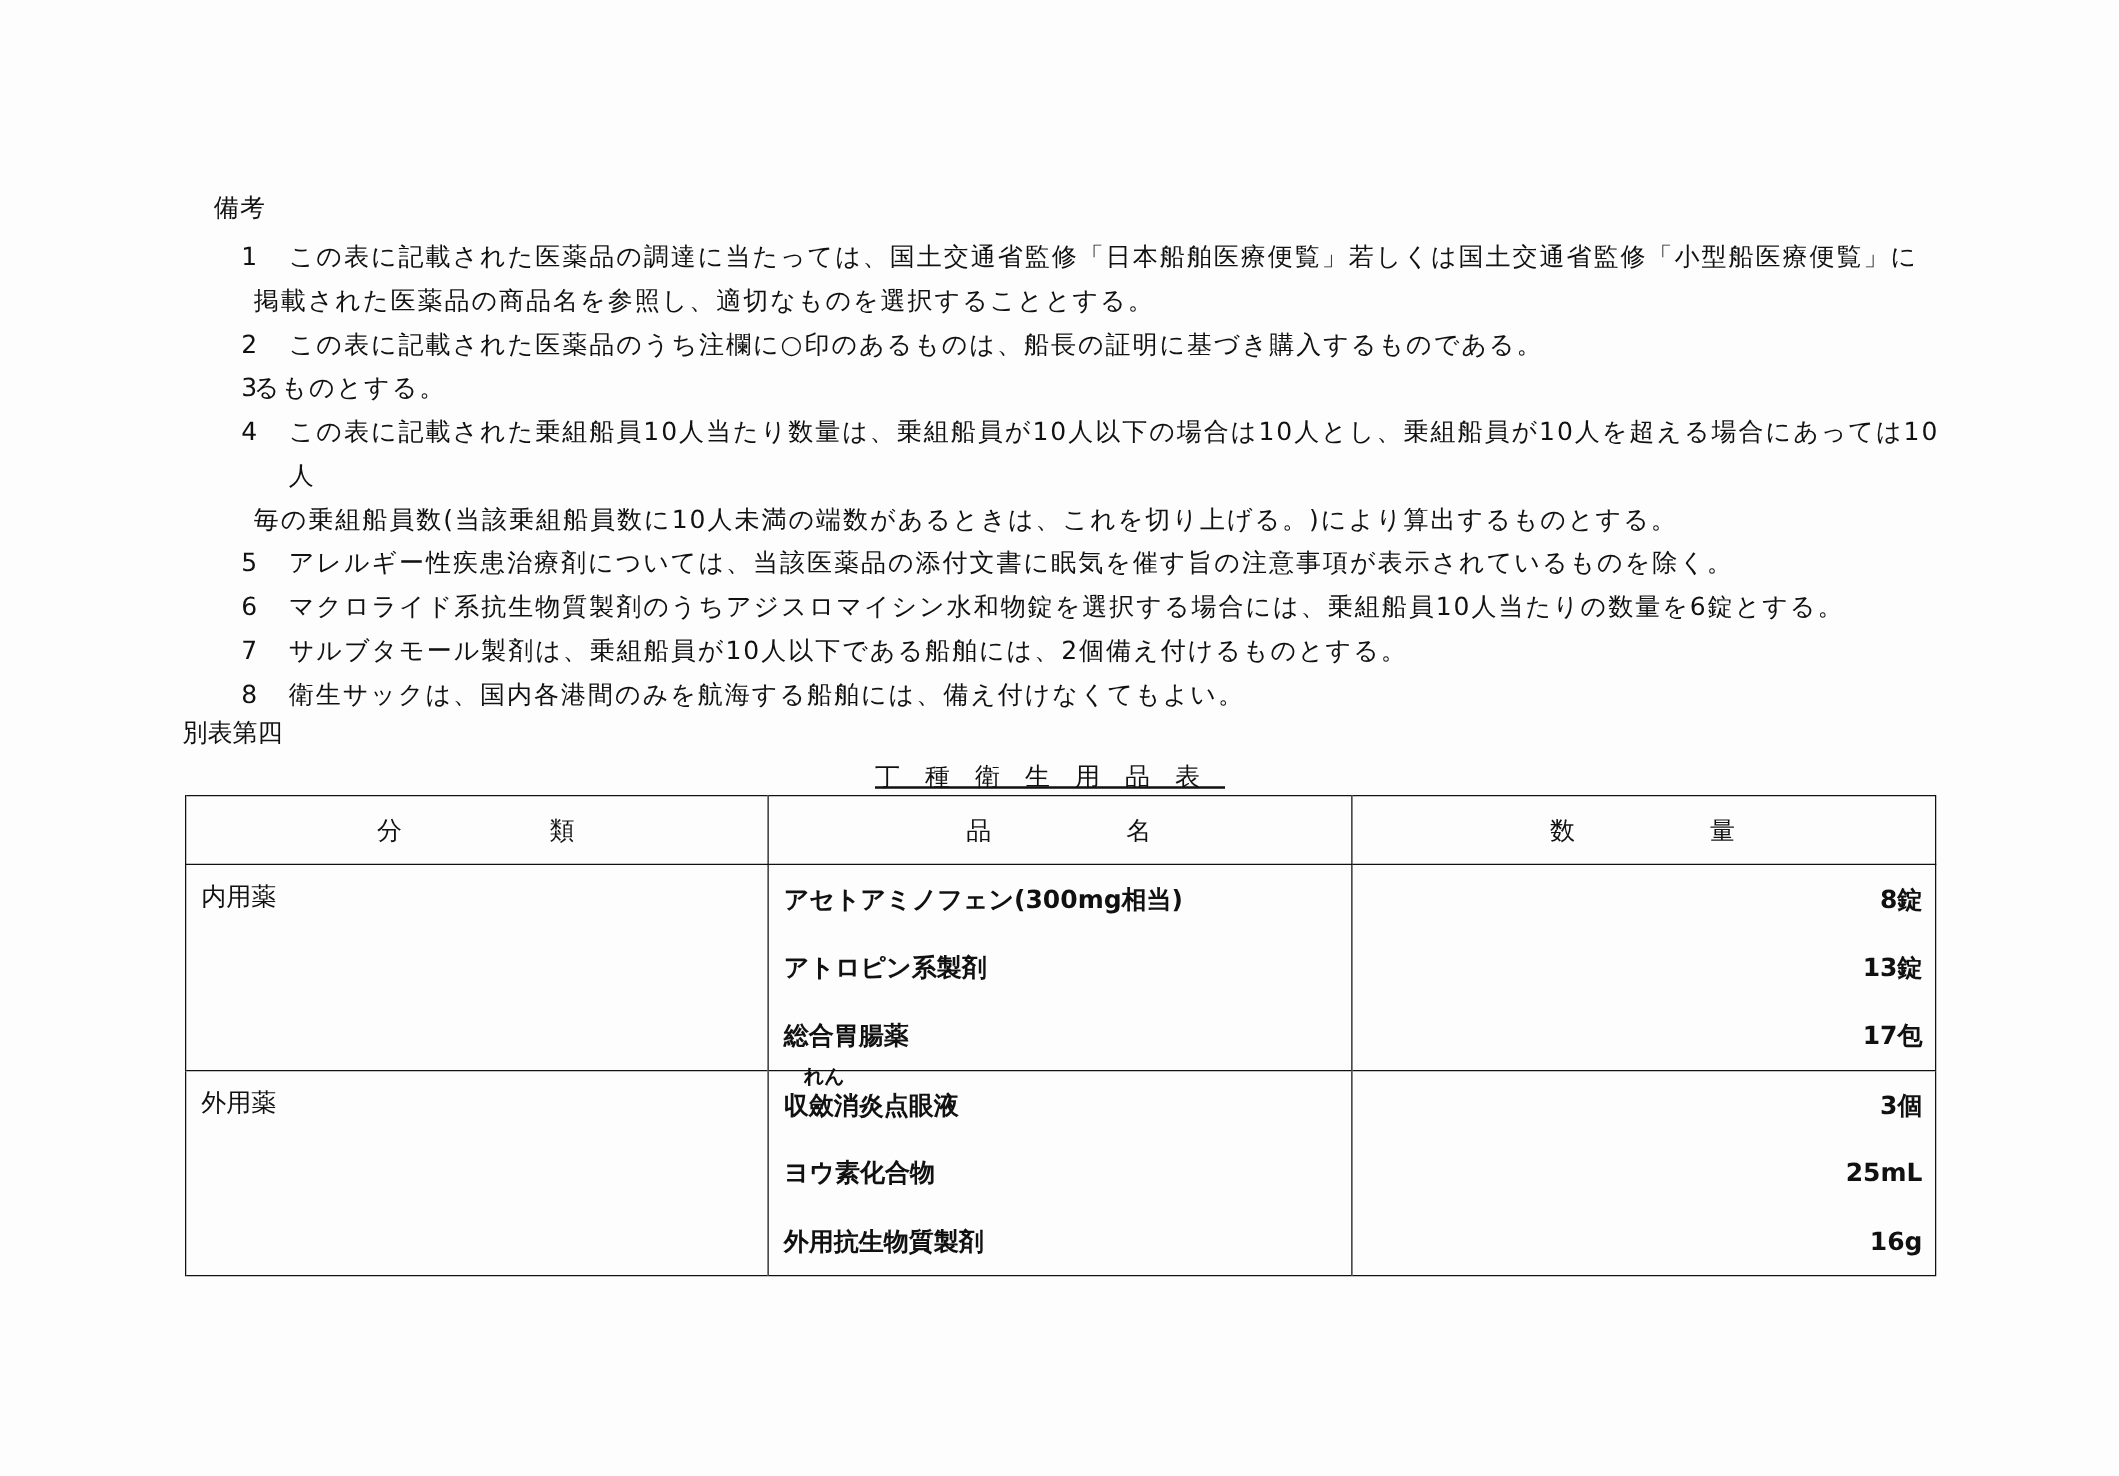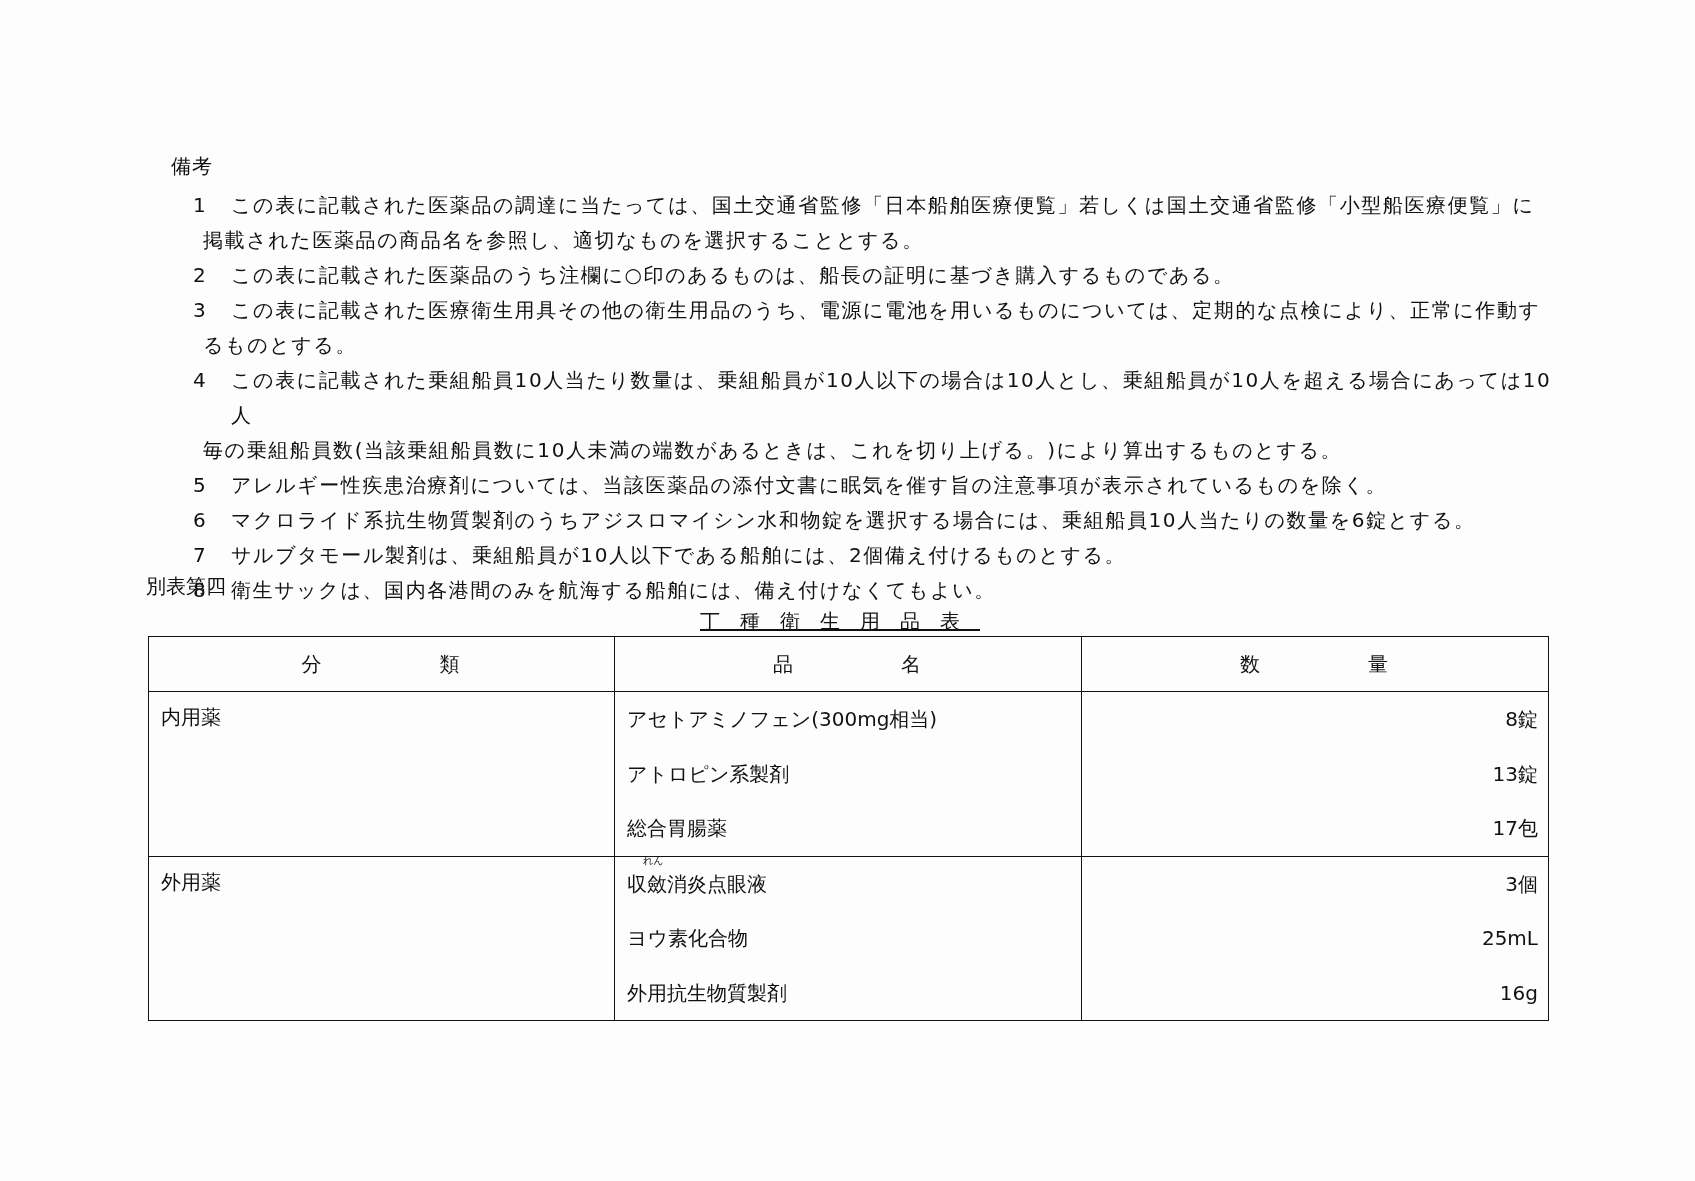--- a/index.html
+++ b/index.html
@@ -90,29 +90,30 @@
     .hdr-qty { width: 150px; }
     .group-row td { border-top: 1.5px solid #111; }
     .cell-category { padding: 12px 0 0 12px !important; margin-left: 25px; }
     .item-line {
       height: 54.5px;
       line-height: 30px;
       display: flex;
       align-items: flex-start;
       padding-top: 12px;
       box-sizing: border-box;
+      font-weight: bold;
     }
     .cell-name .item-line { padding-left: 12px; }
     .cell-qty .item-line { justify-content: flex-end; padding-right: 10px; }
     .ruby-wrap { position: relative; display: inline-block; }
     .ruby-text {
       position: absolute;
       top: -14px;
       left: 16px;
-      font-size: 10px;
+      font-size: 16px;
       line-height: 12px;
       letter-spacing: 0;
     }
   </style>
 </head>
 <body>
 
 <div class="page">
 
   <div class="remarks-heading">備考</div>
@@ -122,21 +123,20 @@
       <span class="num">1</span>
       <span class="text">この表に記載された医薬品の調達に当たっては、国土交通省監修「日本船舶医療便覧」若しくは国土交通省監修「小型船医療便覧」に</span>
       <span class="cont">掲載された医薬品の商品名を参照し、適切なものを選択することとする。</span>
     </div>
     <div class="remark-item">
       <span class="num">2</span>
       <span class="text">この表に記載された医薬品のうち注欄に○印のあるものは、船長の証明に基づき購入するものである。</span>
     </div>
     <div class="remark-item">
       <span class="num">3</span>
-      <span class="text">この表に記載された医療衛生用具その他の衛生用品のうち、電源に電池を用いるものについては、定期的な点検により、正常に作動す</span>
       <span class="cont">るものとする。</span>
     </div>
     <div class="remark-item">
       <span class="num">4</span>
       <span class="text">この表に記載された乗組船員10人当たり数量は、乗組船員が10人以下の場合は10人とし、乗組船員が10人を超える場合にあっては10人</span>
       <span class="cont">毎の乗組船員数(当該乗組船員数に10人未満の端数があるときは、これを切り上げる。)により算出するものとする。</span>
     </div>
     <div class="remark-item">
       <span class="num">5</span>
       <span class="text">アレルギー性疾患治療剤については、当該医薬品の添付文書に眠気を催す旨の注意事項が表示されているものを除く。</span>

